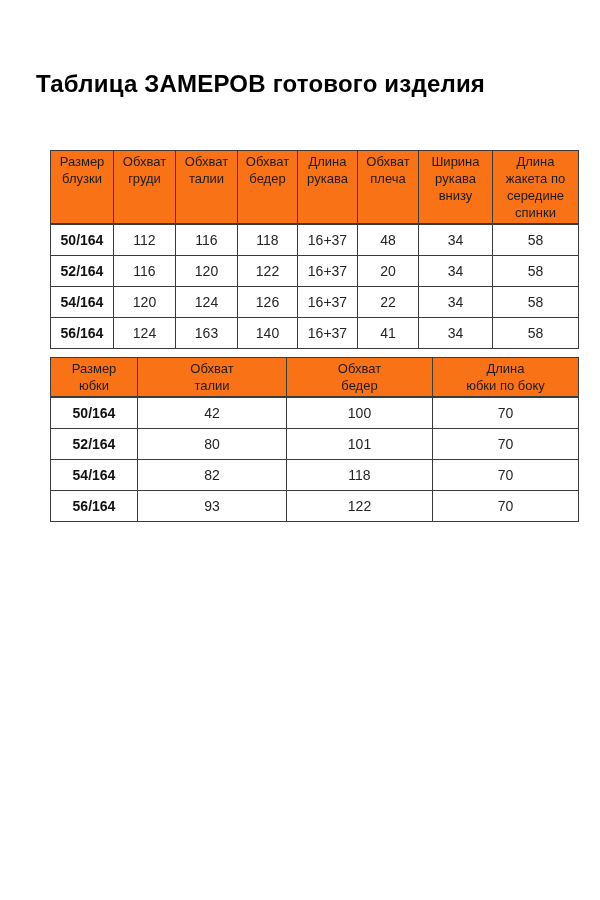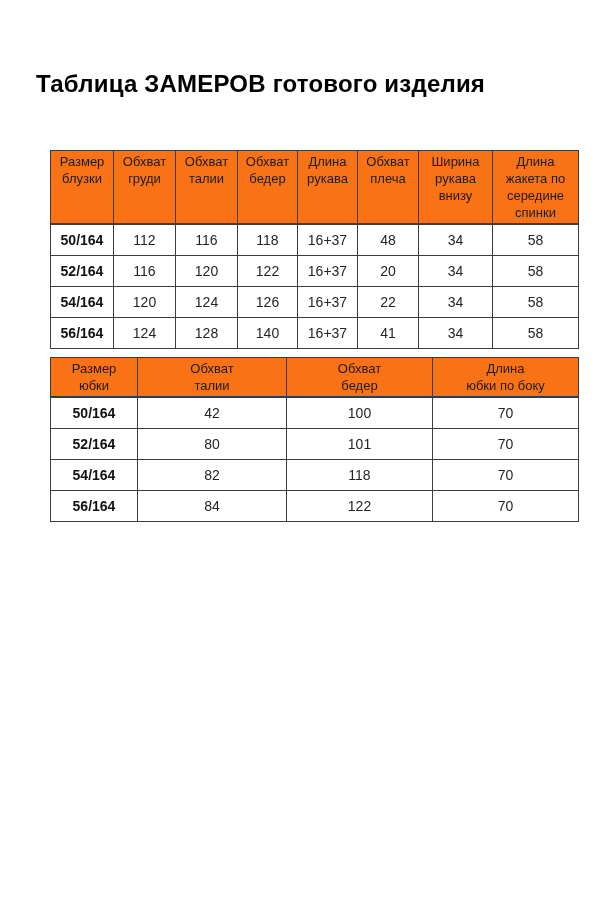--- a/index.html
+++ b/index.html
@@ -120,21 +120,21 @@
         <td>124</td>
         <td>126</td>
         <td>16+37</td>
         <td>22</td>
         <td>34</td>
         <td>58</td>
       </tr>
       <tr>
         <td>56/164</td>
         <td>124</td>
-        <td>128</td>
+        <td>163</td>
         <td>140</td>
         <td>16+37</td>
         <td>41</td>
         <td>34</td>
         <td>58</td>
       </tr>
     </tbody>
   </table>
 
 <table class="measure-table t2">
@@ -166,18 +166,18 @@
         <td>70</td>
       </tr>
       <tr>
         <td>54/164</td>
         <td>82</td>
         <td>118</td>
         <td>70</td>
       </tr>
       <tr>
         <td>56/164</td>
-        <td>84</td>
+        <td>93</td>
         <td>122</td>
         <td>70</td>
       </tr>
     </tbody>
   </table>
 
 </body></html>

